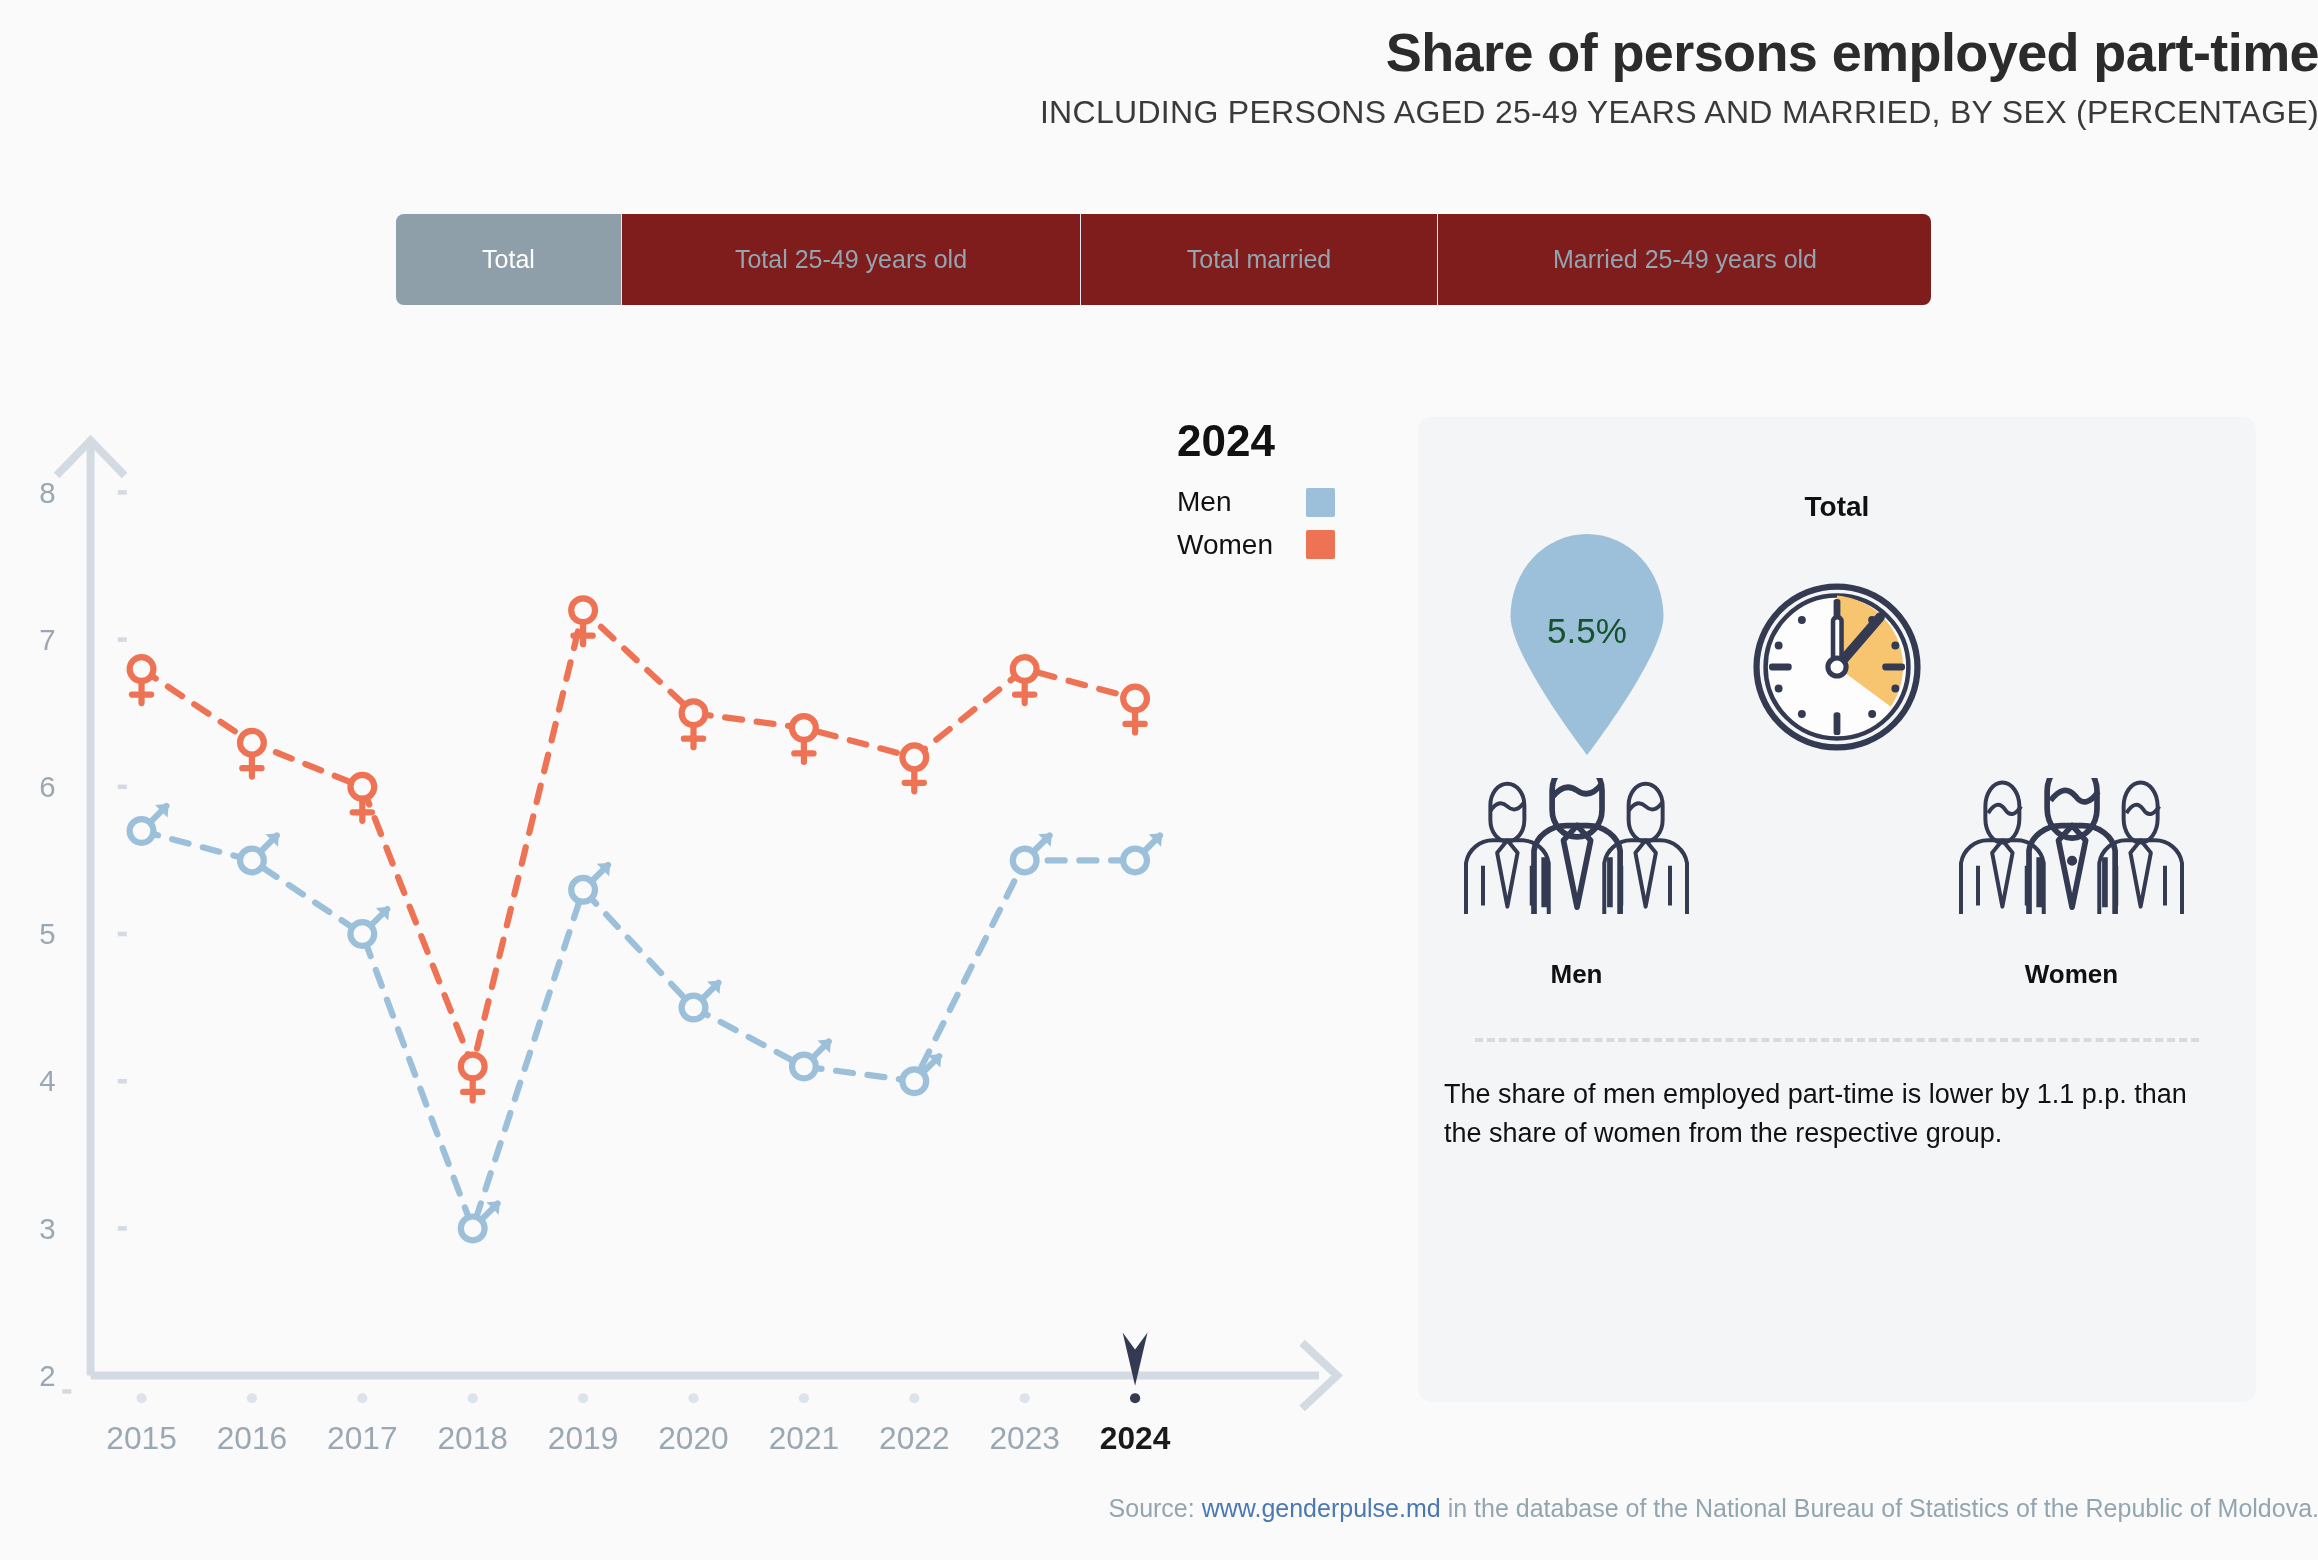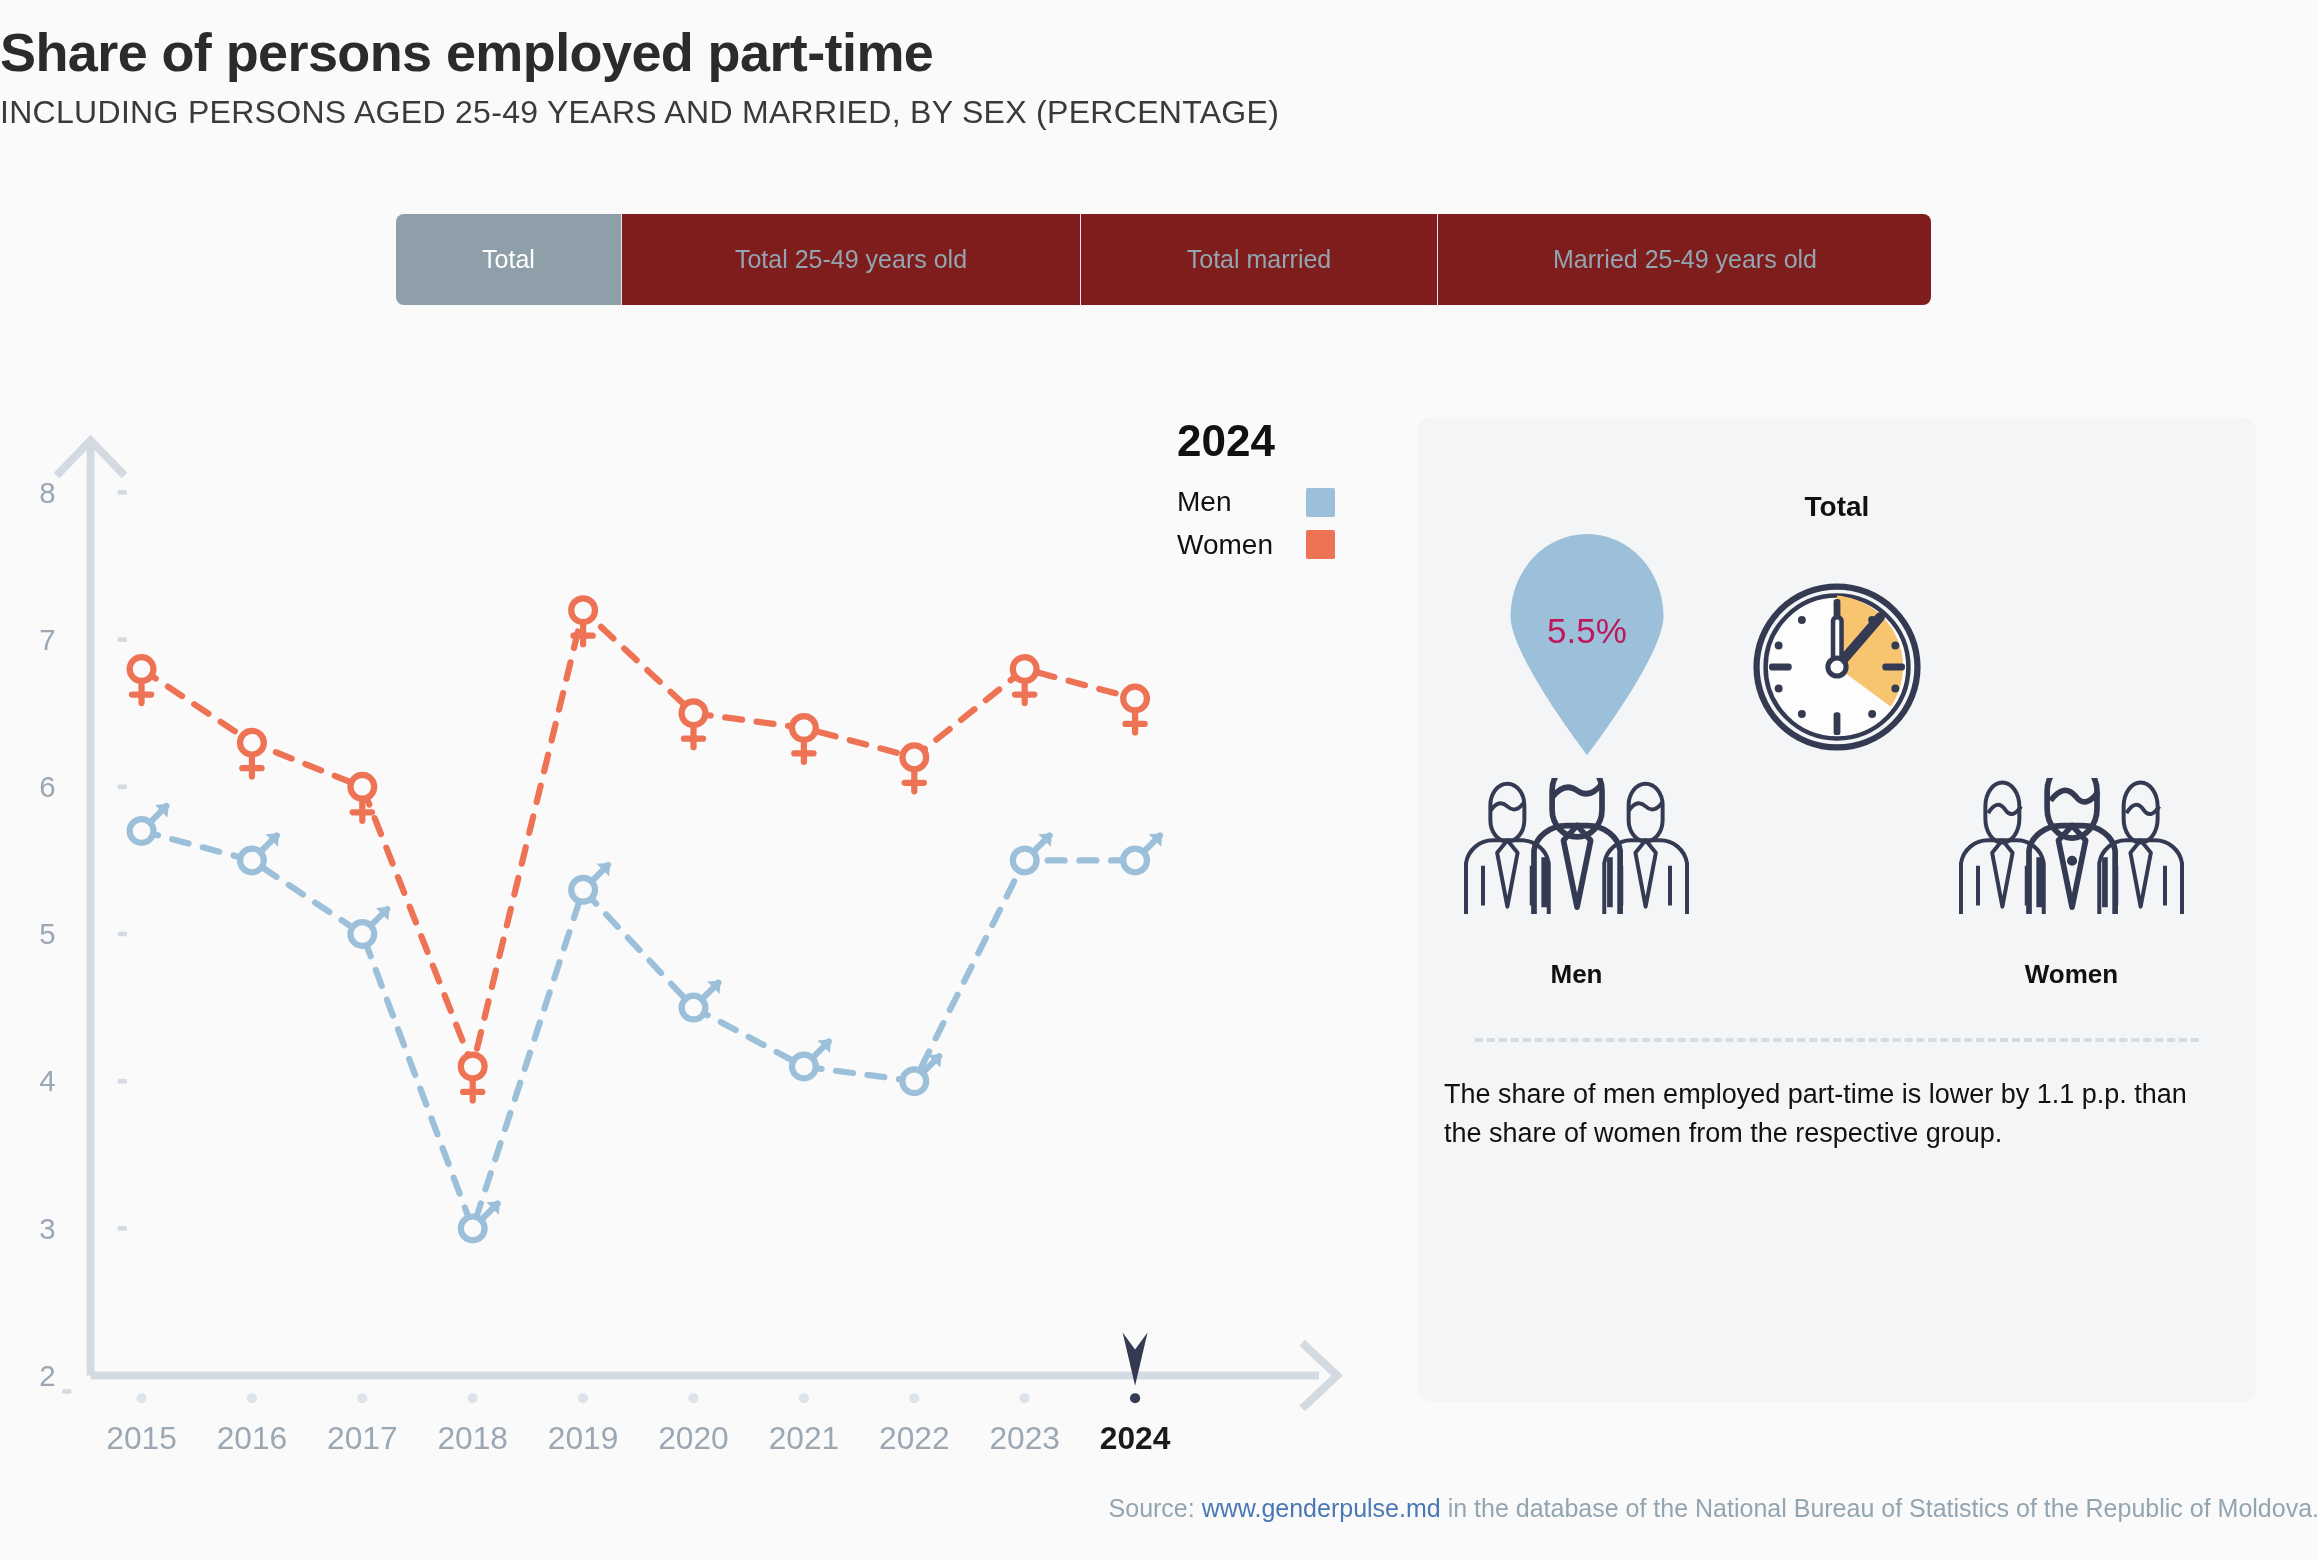--- a/index.html
+++ b/index.html
@@ -4,21 +4,21 @@
 <style>
   html,body{margin:0;padding:0;}
   body{
     width:2319px;height:1561px;
     background:#FAFAFA;
     font-family:"Liberation Sans", sans-serif;
     color:#1a1a1a;
     overflow:hidden;
     position:relative;
   }
-  .header{ text-align:left; padding-top:22.6px; }
+  .header{ text-align:right; padding-top:22.6px; }
   .title{
     font-size:54px; font-weight:bold; letter-spacing:-0.6px;
     color:#2b2b2b; line-height:1.1; margin:0;
   }
   .subtitle{
     font-size:32px; color:#3a3a3a; letter-spacing:0.3px;
     margin-top:12.5px; font-weight:400;
   }
 
   
@@ -79,21 +79,21 @@
     position:relative; height:238px; margin-top:11.3px;
   }
   .pin{
     position:absolute; width:170px; height:221px;
     display:flex; align-items:center; justify-content:center;
   }
   .pin .pin-shape{
     position:absolute; inset:0;
   }
   .pin .pin-val{
-    position:relative; z-index:2; color:#be185d;
+    position:relative; z-index:2; color:#14532d;
     font-size:35px; font-weight:500; margin-top:-28px;
   }
   .pin.men{ left:84px; top:0; }
   .pin.women{ left:586px; top:0; }
   .clock{ position:absolute; left:334px; top:48px; width:170px; height:170px; }
 
   .people-row{
     position:relative; height:170px; margin-top:5.7px;
   }
   .people{ position:absolute; width:255px; height:136px; }

